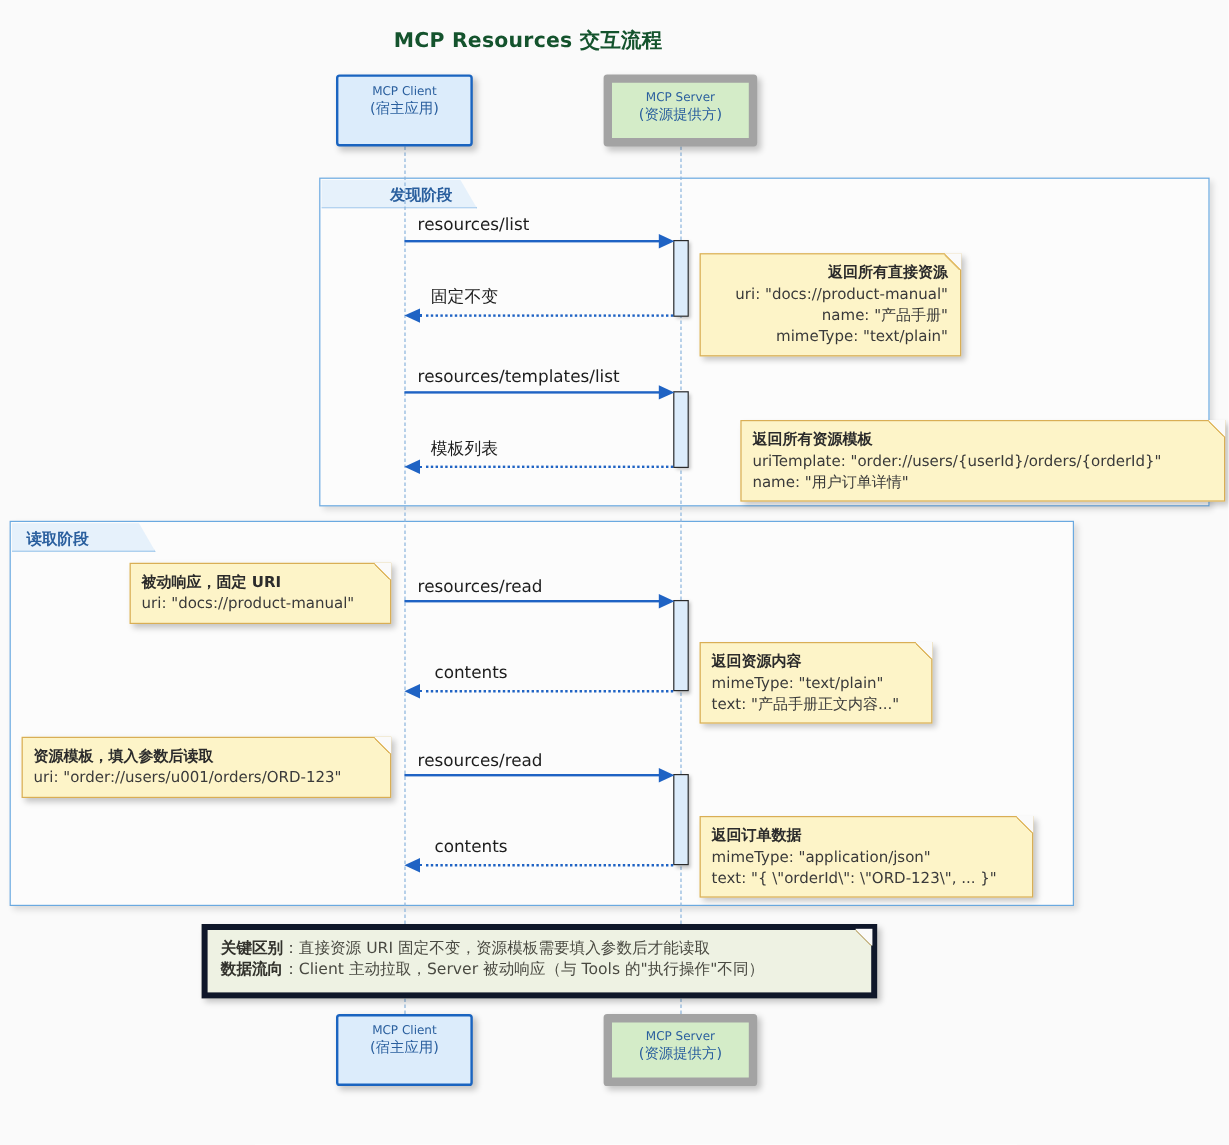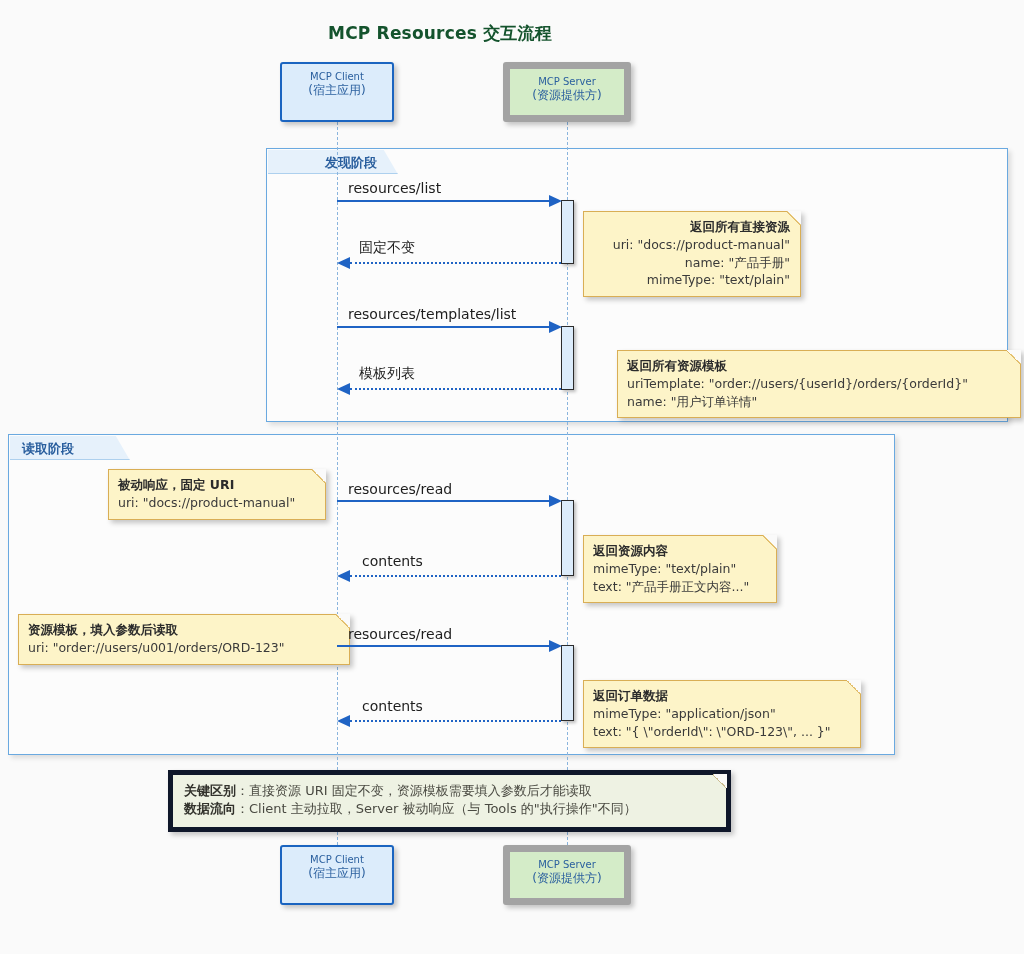--- a/index.html
+++ b/index.html
@@ -244,21 +244,21 @@
   <div class="msg-label" style="left:362px; top:553px;">contents</div>
   <div class="msg-line msg-dotted" style="left:350px; top:575px; width:211px;"></div>
   <div class="arrowhead arrow-left" style="left:337px; top:570px;"></div>
 
   <div class="note" style="left:583px; top:535px; width:194px;">
     <span class="note-line note-head">返回资源内容</span>
     <span class="note-line">mimeType: "text/plain"</span>
     <span class="note-line">text: "产品手册正文内容..."</span>
   </div>
 
-  <div class="note" style="left:18px; top:614px; width:332px;">
+  <div class="note" style="left:18px; top:614px; width:308px;">
     <span class="note-line note-head">资源模板，填入参数后读取</span>
     <span class="note-line">uri: "order://users/u001/orders/ORD-123"</span>
   </div>
 
   <div class="msg-label" style="left:348px; top:626px;">resources/read</div>
   <div class="msg-line msg-solid" style="left:337px; top:645px; width:213px;"></div>
   <div class="arrowhead arrow-right" style="left:549px; top:640px;"></div>
 
   <div class="msg-label" style="left:362px; top:698px;">contents</div>
   <div class="msg-line msg-dotted" style="left:350px; top:720px; width:211px;"></div>

